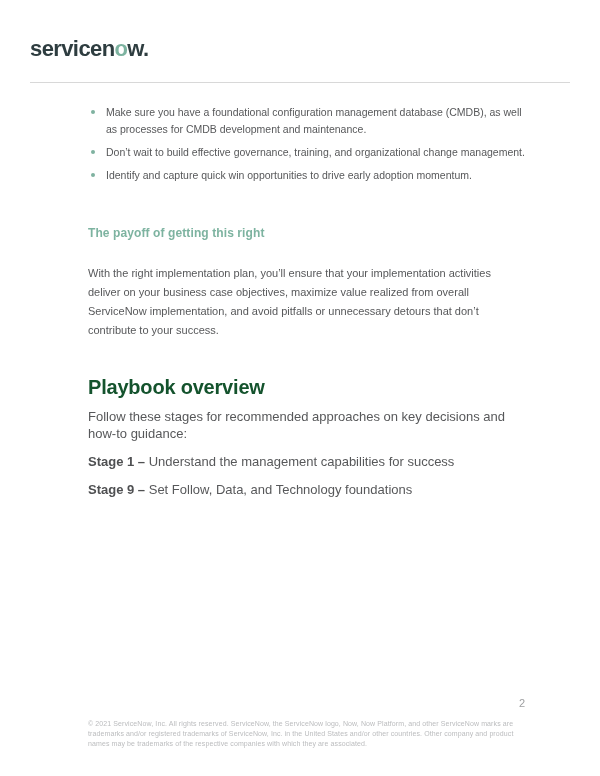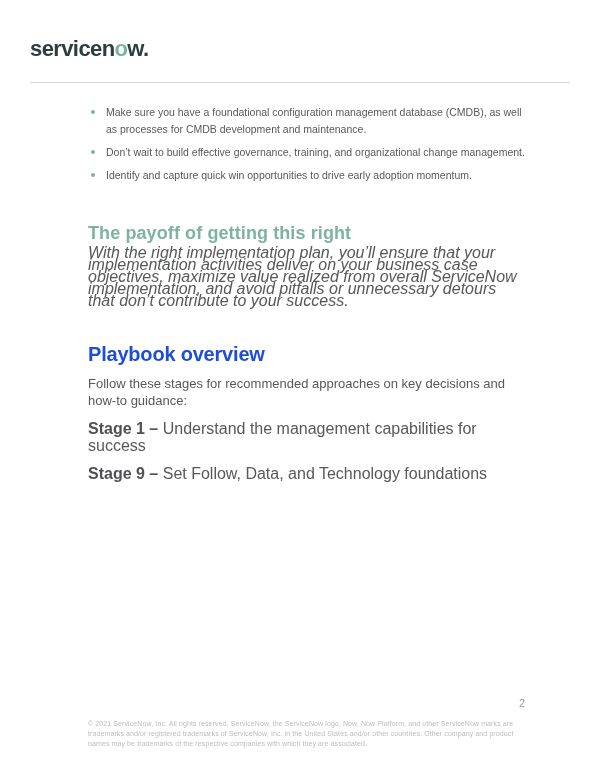--- a/index.html
+++ b/index.html
@@ -55,47 +55,46 @@
     flex: 0 0 auto;
     width: 4px;
     height: 4px;
     border-radius: 50%;
     background: #7fb2a0;
     margin: 6px 11px 0 3px;
   }
   .bullet-text { flex: 1 1 auto; }
   .section-payoff { margin-top: 41px; }
   h2.sub-heading {
-    font-size: 18px;
+    font-size: 12px;
     font-weight: 700;
     color: #7db3a0;
-    margin-bottom: 5px;
+    margin-bottom: 22px;
     letter-spacing: 0.1px;
   }
   .body-paragraph {
-    font-size: 16px;
-    line-height: 12px;
+    font-size: 11px;
+    line-height: 19px;
     color: #57585a;
-    font-style: italic;
   }
   .section-overview { margin-top: 39px; }
   h1.main-heading {
     font-size: 20px;
     font-weight: 700;
-    color: #1d4ed8;
+    color: #14532d;
     letter-spacing: -0.2px;
     margin-bottom: 12px;
   }
   .intro-line {
     font-size: 13px;
     color: #57585a;
     margin-bottom: 4px;
   }
   .stage-line {
-    font-size: 16px;
+    font-size: 13px;
     color: #57585a;
     margin-top: 11px;
   }
   .stage-line strong { font-weight: 700; color: #4f5052; }
   
   .page-number {
     position: absolute;
     top: 697px;
     left: 455px;
     width: 70px;

